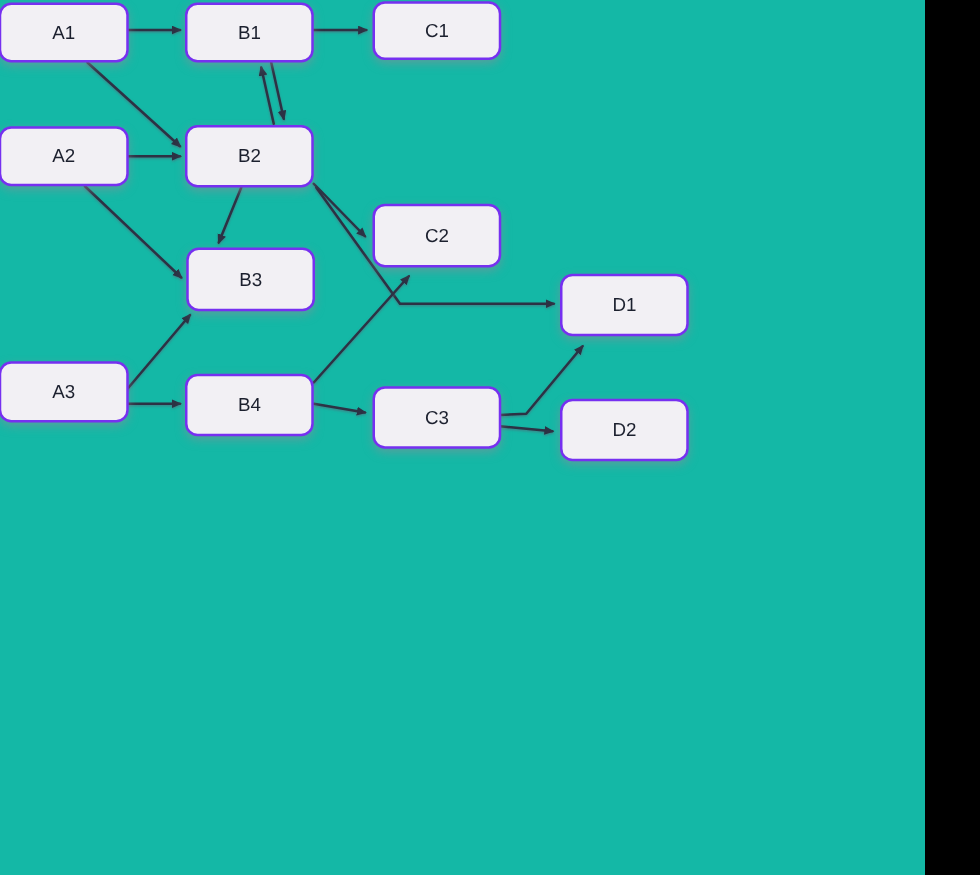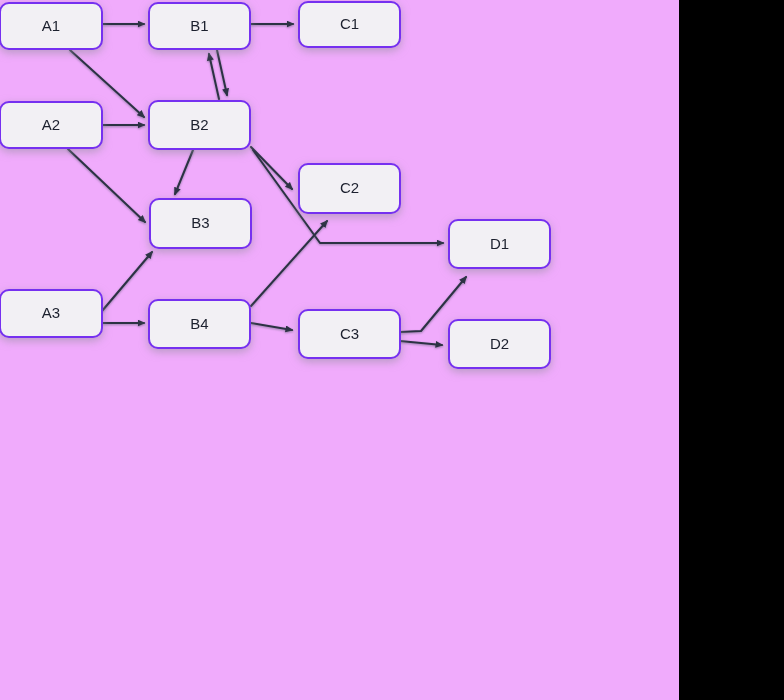--- a/index.html
+++ b/index.html
@@ -6,23 +6,23 @@
     margin: 0;
     padding: 0;
     background: #000000;
     width: 784px;
     height: 700px;
     overflow: hidden;
     font-family: "Liberation Sans", sans-serif;
   }
   .canvas {
     position: relative;
-    width: 679px;
+    width: 740px;
     height: 700px;
-    background: #f0abfc;
+    background: #14b8a6;
   }
   svg { display: block; }
   g.node { filter: drop-shadow(0 3px 4px rgba(140,140,152,0.55)); }
   g.node rect {
     stroke-width: 2px;
   }
   g.node text {
     font-family: "Liberation Sans", sans-serif;
     font-size: 15px;
     text-anchor: middle;

